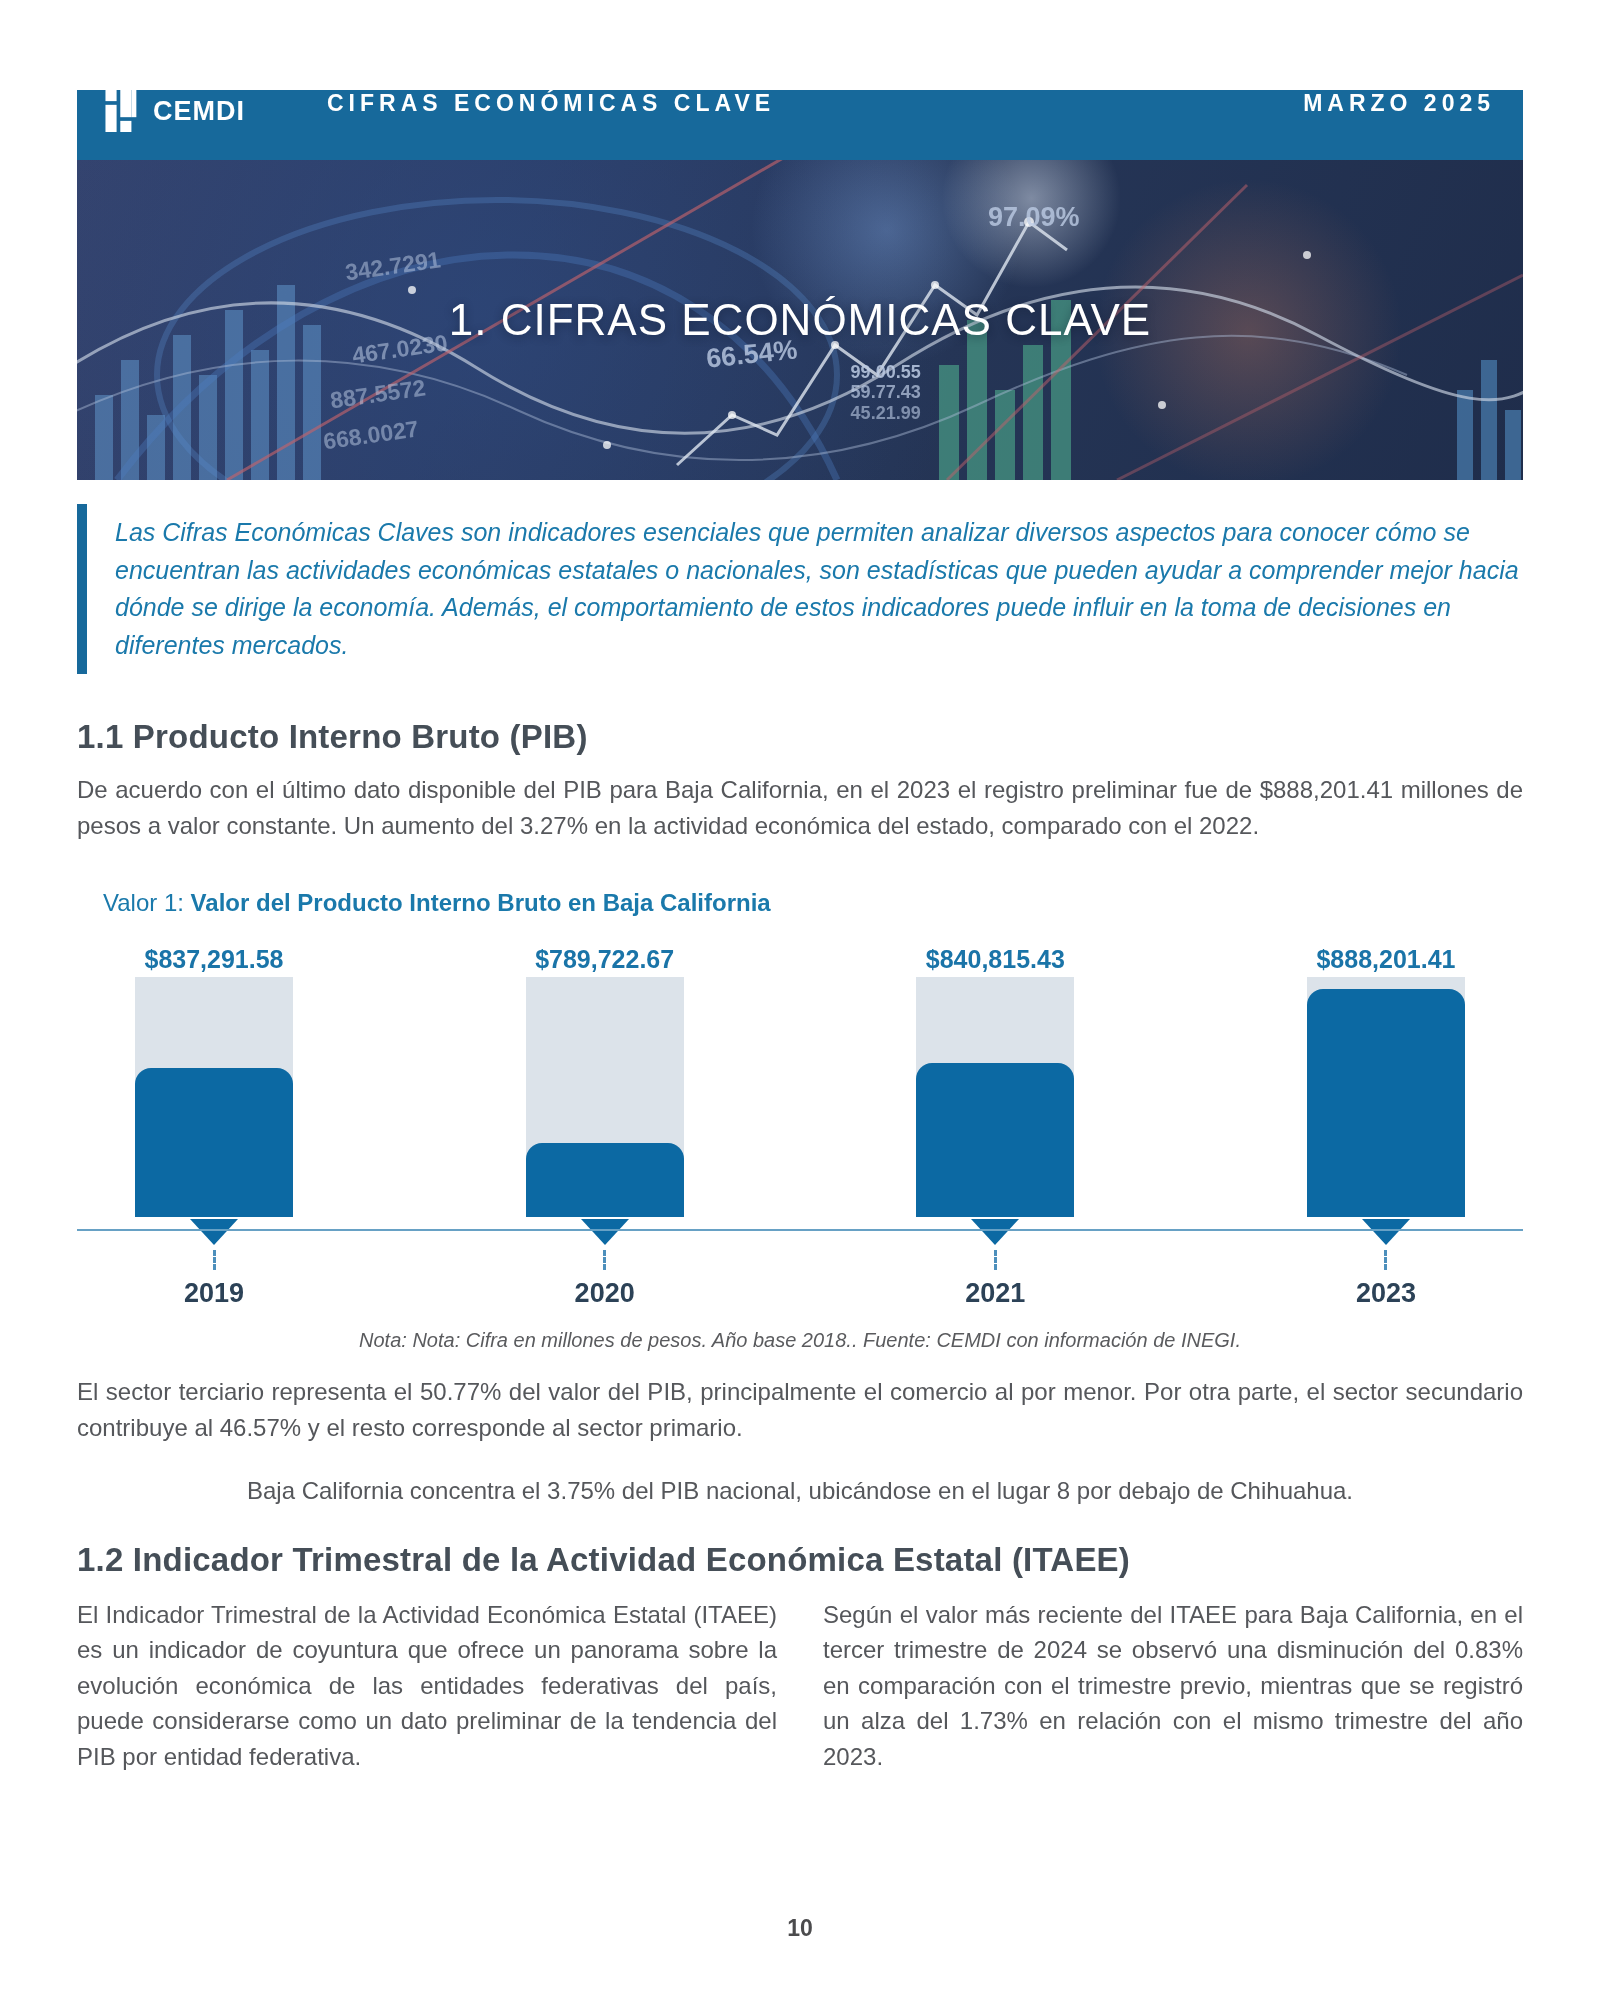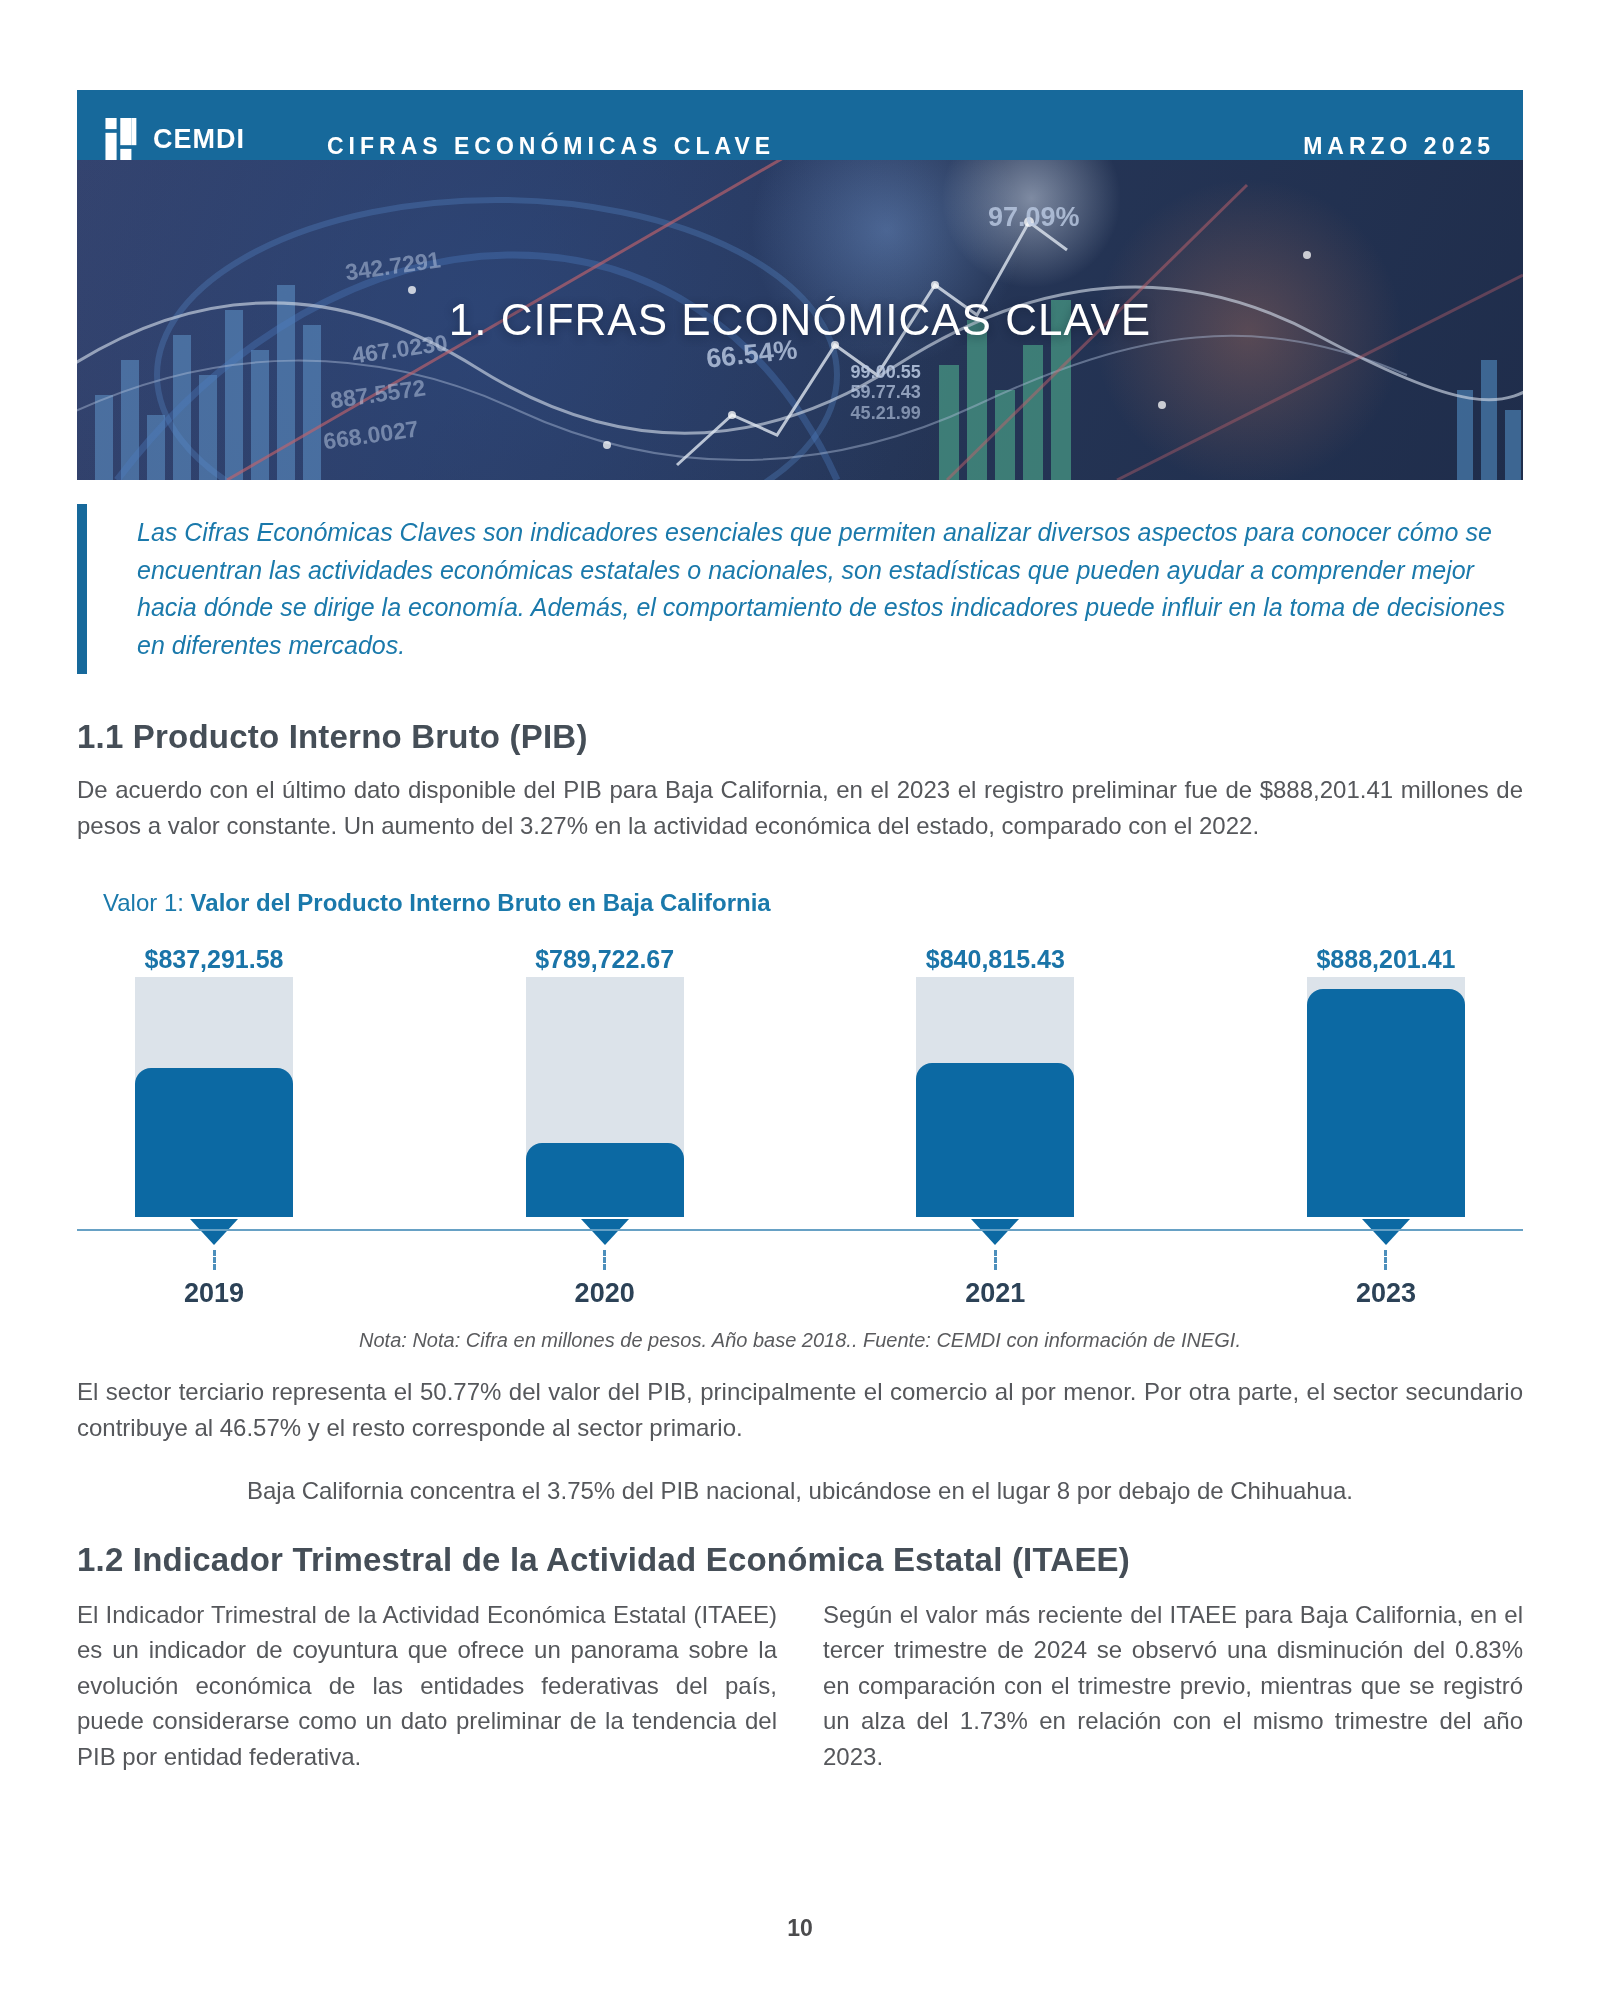--- a/index.html
+++ b/index.html
@@ -12,42 +12,42 @@
     --body-gray:#55575b;
     --year-navy:#2c4257;
   }
   *{box-sizing:border-box;}
   html,body{margin:0;padding:0;}
   body{font-family:"Liberation Sans",sans-serif;background:#ffffff;}
   .page{position:relative;width:1600px;height:2000px;background:#fff;overflow:hidden;}
   .inner{position:absolute;left:77px;right:77px;top:90px;}
 
   
-  .topbar{height:70px;background:var(--brand-blue);display:flex;align-items:flex-end;padding:0 28px;}
+  .topbar{height:70px;background:var(--brand-blue);display:flex;align-items:flex-start;padding:0 28px;}
   .logo-wrap{display:flex;align-items:center;gap:10px;}
   .logo-glyph{display:block;}
   .logo-text{color:#fff;font-size:27px;font-weight:bold;letter-spacing:1px;}
   .topbar-title{color:#fff;font-size:23px;font-weight:bold;letter-spacing:5px;margin-left:82px;}
   .topbar-date{margin-left:auto;color:#fff;font-size:23px;font-weight:bold;letter-spacing:5px;}
 
   
   .hero{position:relative;height:320px;overflow:hidden;
     background:
       radial-gradient(circle at 66% 12%, rgba(235,243,255,.45), transparent 9%),
       radial-gradient(circle at 56% 22%, rgba(130,170,230,.40), transparent 16%),
       radial-gradient(circle at 81% 54%, rgba(215,130,95,.30), transparent 13%),
       radial-gradient(circle at 28% 48%, rgba(45,75,130,.55), transparent 45%),
       linear-gradient(115deg,#34436e 0%,#2c3c64 30%,#253556 60%,#1f2d4b 100%);}
   .hero svg.deco{position:absolute;inset:0;width:100%;height:100%;}
   .hero-title{position:absolute;inset:0;display:flex;align-items:center;justify-content:center;
     color:#fff;font-size:44px;font-weight:400;letter-spacing:1px;z-index:3;text-shadow:0 2px 10px rgba(10,20,40,.45);}
   .hero-num{position:absolute;color:#bccbe4;font-weight:600;z-index:2;white-space:nowrap;}
 
   
-  .quote{margin-top:24px;border-left:10px solid var(--brand-blue);padding:10px 0 10px 50px;}
+  .quote{margin-top:24px;border-left:10px solid var(--brand-blue);padding:10px 0 10px 28px;}
   .quote p{margin:0;font-style:italic;color:var(--accent-blue);font-size:25px;line-height:1.5;}
 
   
   h2.section{margin:44px 0 0;color:var(--heading-gray);font-size:33px;font-weight:bold;letter-spacing:.2px;}
   p.body{margin:16px 0 0;color:var(--body-gray);font-size:24px;line-height:1.48;text-align:justify;}
   p.body.noj{text-align:center;}
 
   
   .figcap{margin:46px 0 0 26px;font-size:24px;color:var(--accent-blue);}
   .figcap .fig-label{font-weight:normal;}

